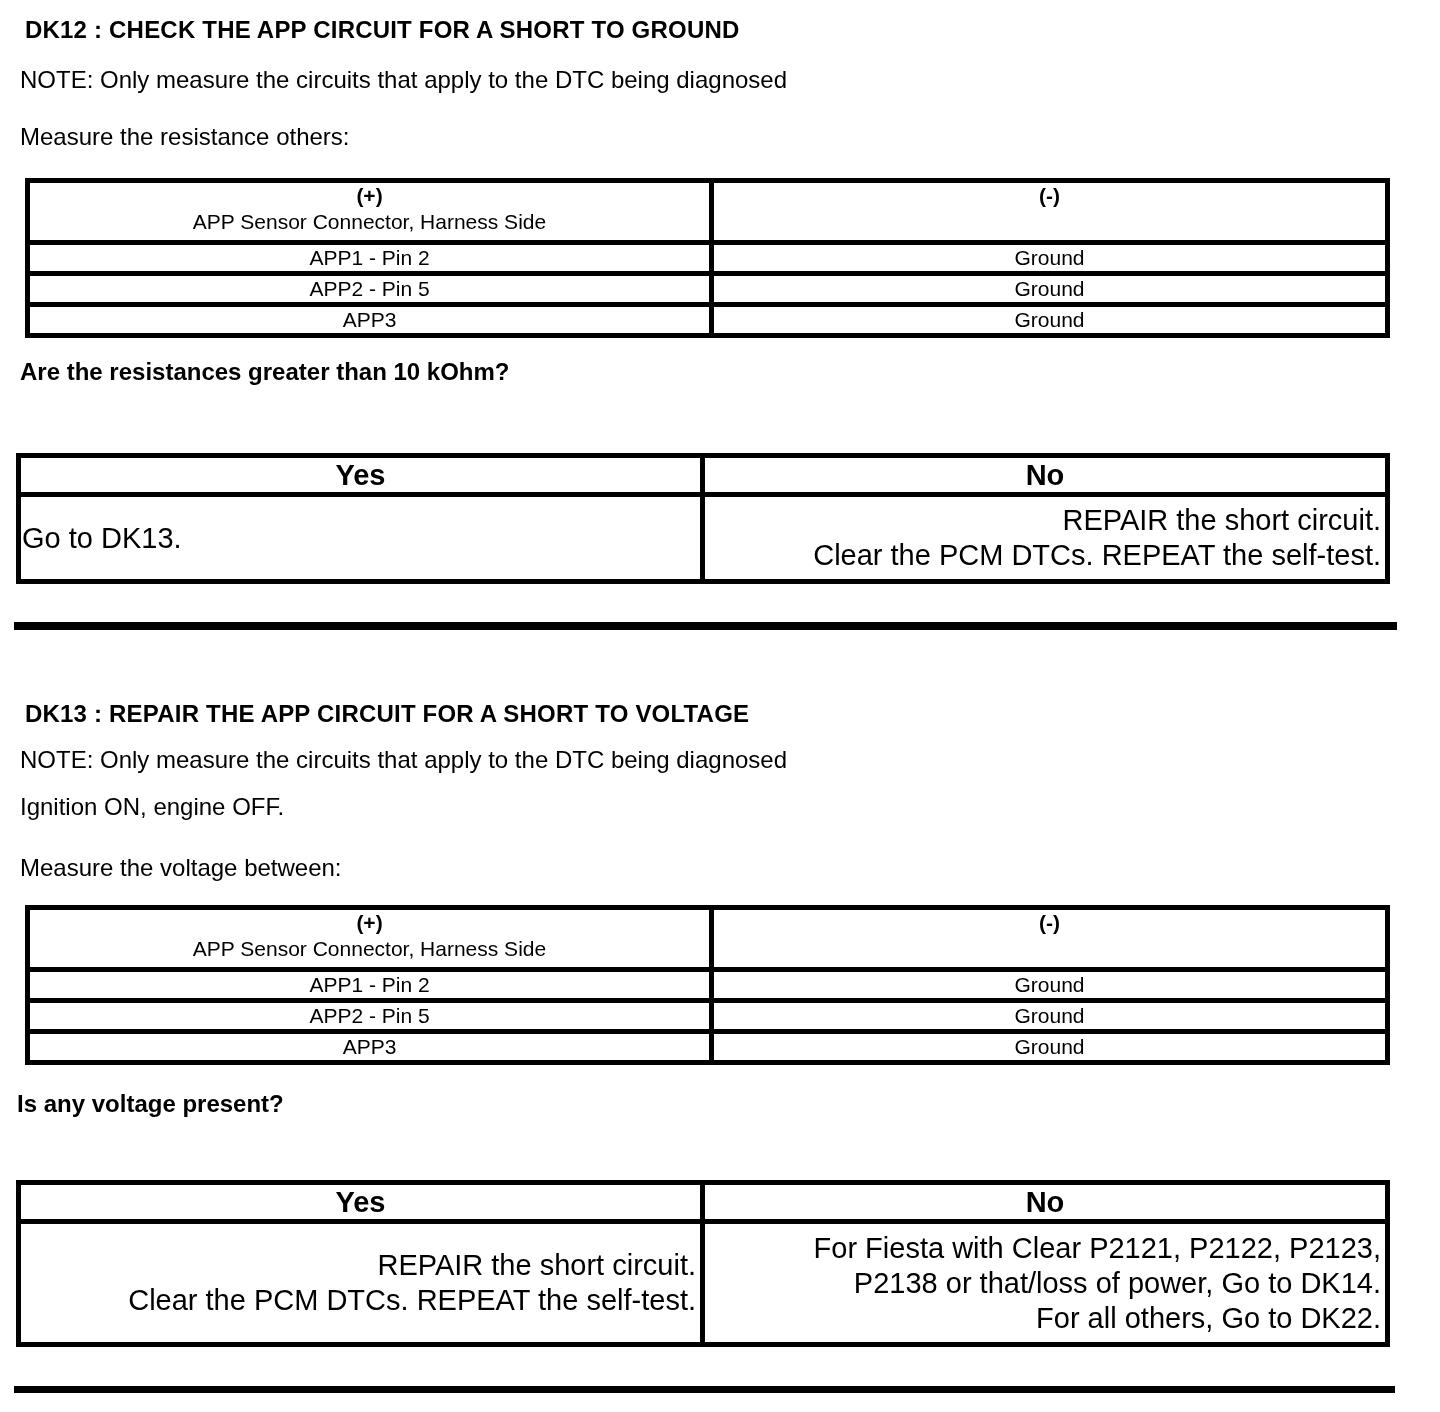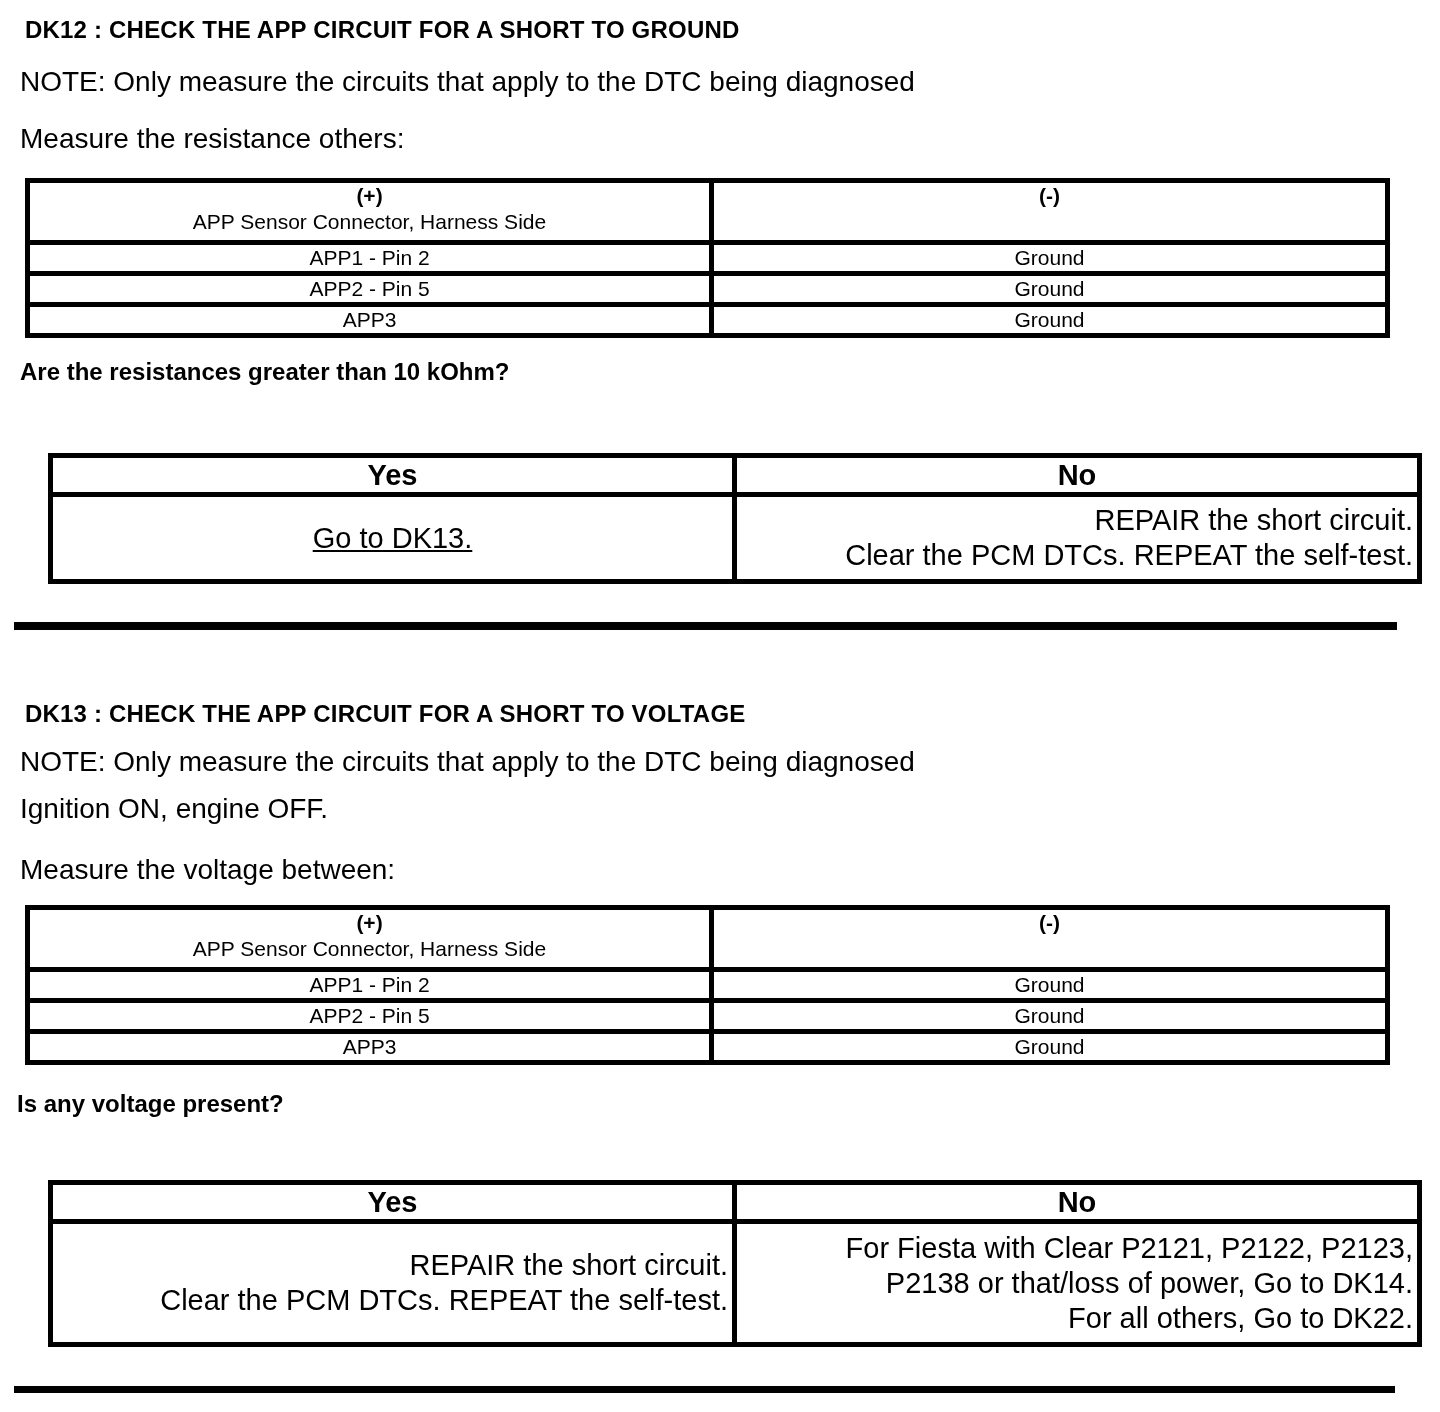--- a/index.html
+++ b/index.html
@@ -7,45 +7,45 @@
     position:relative;
     width:1440px;height:1412px;
     color:#000;
     font-family:"Liberation Sans", sans-serif;
     overflow:hidden;
   }
   .abs{position:absolute;}
   .sec-heading{
     font-size:24px;font-weight:bold;letter-spacing:.2px;white-space:nowrap;
   }
-  .body-line{font-size:28px;white-space:nowrap;}
+  .body-line{font-size:24px;white-space:nowrap;}
   .question{font-size:24px;font-weight:bold;white-space:nowrap;}
 
   table{border-collapse:collapse;table-layout:fixed;}
   td{border:5px solid #000;background:#fff;}
 
   
   .mtable{width:1360px;}
   .mtable td{font-size:21px;text-align:center;padding:0;}
   .mtable .hdr td{height:57px;vertical-align:top;line-height:26px;}
   .mtable .hdr .sign{font-weight:bold;}
   .mtable .datarow td{height:26px;line-height:26px;vertical-align:middle;}
   .mtable col.c1{width:684px;}
   .mtable col.c2{width:676px;}
 
   
-  .dtable{width:1369px;margin-left:32px;}
+  .dtable{width:1369px;}
   .dtable col.c1{width:684px;}
   .dtable col.c2{width:685px;}
   .dtable .hdr td{
     height:32px;font-size:29px;font-weight:bold;text-align:center;
     vertical-align:middle;line-height:32px;
   }
   .dtable .body td{font-size:29px;vertical-align:middle;line-height:35px;}
-  .dtable .body td.center-cell{text-align:center;text-decoration:underline;}
+  .dtable .body td.center-cell{text-align:left;}
   .dtable .body td.left-cell{text-align:right;padding-left:7px;padding-right:4px;}
   .dt1 .body td{height:80px;}
   .dt2 .body td{height:116px;}
 
   .hrule{background:#000;}
 </style>
 </head>
 <body>
 
 <div class="abs sec-heading" style="top:16px;left:25px;">DK12 : CHECK THE APP CIRCUIT FOR A SHORT TO GROUND</div>
@@ -103,21 +103,21 @@
     <td class="left-cell">
       <div>REPAIR the short circuit.</div>
       <div>Clear the PCM DTCs. REPEAT the self-test.</div>
     </td>
   </tr>
 </tbody>
   </table>
 
 <div class="abs hrule" style="top:622px;left:14px;width:1383px;height:8px;"></div>
 
-<div class="abs sec-heading" style="top:700px;left:25px;">DK13 : CHECK THE APP CIRCUIT FOR A SHORT TO VOLTAGE</div>
+<div class="abs sec-heading" style="top:700px;left:25px;">DK13 : REPAIR THE APP CIRCUIT FOR A SHORT TO VOLTAGE</div>
 
 <div class="abs body-line" style="top:746px;left:20px;">NOTE: Only measure the circuits that apply to the DTC being diagnosed</div>
 
 <div class="abs body-line" style="top:793px;left:20px;">Ignition ON, engine OFF.</div>
 
 <div class="abs body-line" style="top:854px;left:20px;">Measure the voltage between:</div>
 
 <table class="abs mtable" style="top:905px;left:25px;">
   <colgroup>
       <col class="c1">

